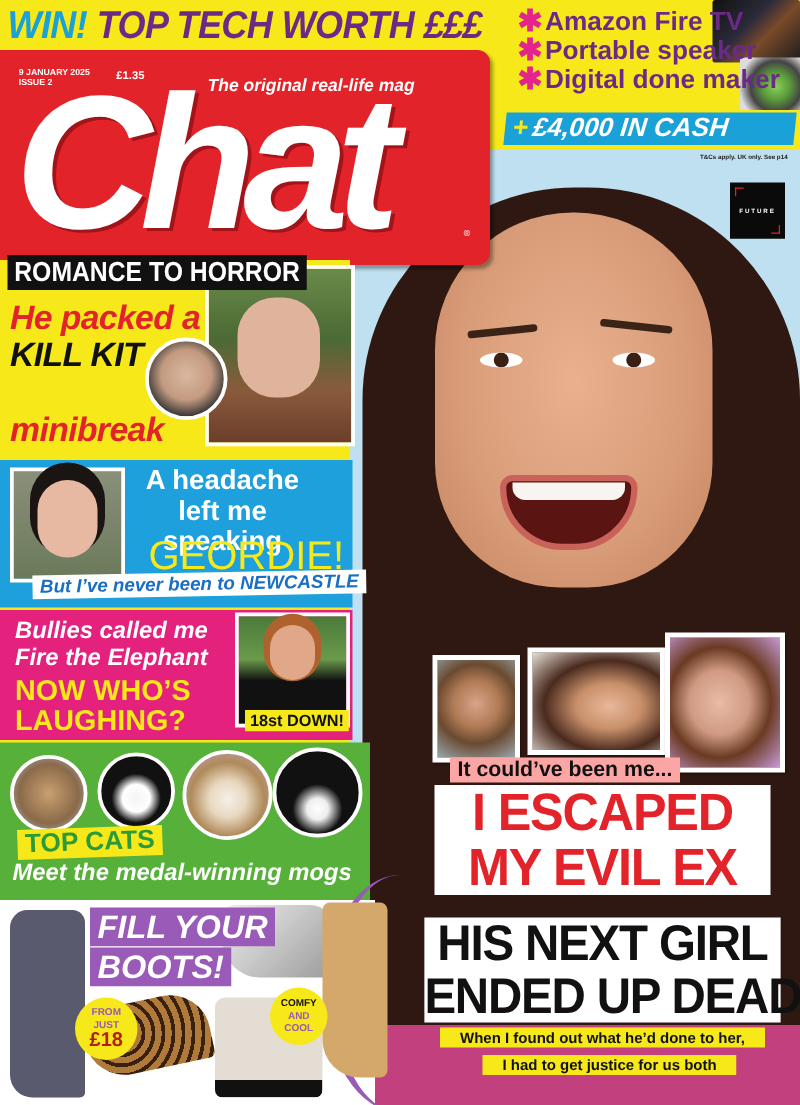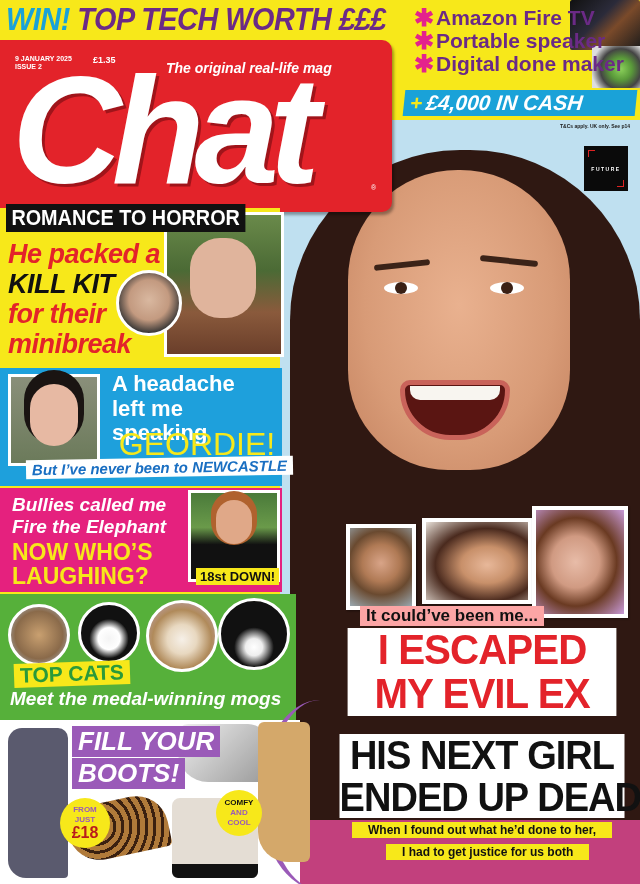--- a/index.html
+++ b/index.html
@@ -50,21 +50,21 @@
   .s1-head{position:absolute;left:6px;top:204px;background:#111;color:#fff;font-weight:900;font-size:22px;padding:1px 6px;white-space:nowrap;transform:scaleX(.9);transform-origin:left}
   .s1-l{position:absolute;left:8px;font-weight:900;font-style:italic;font-size:27px;line-height:29px;white-space:nowrap;letter-spacing:-.5px}
   .s1-photo{position:absolute;left:164px;top:212px;width:120px;height:145px;background:linear-gradient(180deg,#6a8a4a 0,#4b6a35 40%,#8a5a3c 70%,#6a3e2a 100%);border:3px solid #fff}
   .s1-face{position:absolute;left:190px;top:238px;width:66px;height:80px;border-radius:30px;background:#e0b49c}
   .s1-circle{position:absolute;left:116px;top:270px;width:66px;height:66px;border-radius:50%;background:radial-gradient(circle at 50% 45%,#d9b8a0 0,#c39a80 45%,#333 75%);border:3px solid #fff}
 
   
   .s2{position:absolute;left:0;top:368px;width:282px;height:118px;background:#1ea0dc}
   .s2-photo{position:absolute;left:8px;top:374px;width:92px;height:92px;background:linear-gradient(180deg,#8a8f7a 0,#6b7a5a 100%);border:3px solid #fff}
   .s2-face{position:absolute;left:30px;top:384px;width:48px;height:62px;border-radius:24px;background:#e7b9a3;box-shadow:0 -8px 0 6px #1a1412}
-  .s2-text{position:absolute;left:112px;width:172px;font-weight:700;color:#fff;font-size:22px;line-height:24px}
+  .s2-text{position:absolute;left:92px;width:172px;text-align:center;font-weight:700;color:#fff;font-size:22px;line-height:24px}
   .s2-geo{position:absolute;left:112px;top:426px;width:170px;text-align:center;font-weight:400;color:#f7e81a;font-size:32px}
   .s2-sub{position:absolute;left:26px;top:458px;background:#fff;color:#1a6fc2;font-weight:900;font-style:italic;font-size:15px;padding:1px 6px;white-space:nowrap;transform:rotate(-1deg)}
 
   
   .s3{position:absolute;left:0;top:488px;width:282px;height:104px;background:#e5217e}
   .s3-l{position:absolute;left:12px;font-weight:700;font-style:italic;color:#fff;font-size:19px;line-height:21px;white-space:nowrap}
   .s3-big{position:absolute;left:12px;font-weight:900;color:#f7e81a;font-size:23px;line-height:24px;white-space:nowrap}
   .s3-photo{position:absolute;left:188px;top:490px;width:92px;height:92px;background:linear-gradient(180deg,#4a7a3a 0,#6a9a4a 40%,#111 60%,#111 100%);border:3px solid #fff}
   .s3-face{position:absolute;left:216px;top:500px;width:36px;height:44px;border-radius:18px;background:#e0a888;box-shadow:0 -4px 0 5px #b0622e}
   .s3-badge{position:absolute;left:196px;top:568px;background:#f7e81a;color:#111;font-weight:900;font-size:13px;padding:1px 4px;white-space:nowrap}
@@ -140,21 +140,20 @@
   <div class="reg">®</div>
   <div class="future">FUTURE</div>
 
   <div class="s1"></div>
   <div class="s1-photo"></div>
   <div class="s1-face"></div>
   <div class="s1-circle"></div>
   <div class="s1-head">ROMANCE TO HORROR</div>
   <div class="s1-l" style="top:240px;color:#e3232a">He packed a</div>
   <div class="s1-l" style="top:270px;color:#111">KILL KIT</div>
-  <div class="s1-l" style="top:300px;color:#e3232a">for their</div>
   <div class="s1-l" style="top:330px;color:#e3232a">minibreak</div>
 
   <div class="s2"></div>
   <div class="s2-photo"></div>
   <div class="s2-face"></div>
   <div class="s2-text" style="top:372px">A headache</div>
   <div class="s2-text" style="top:397px">left me speaking</div>
   <div class="s2-geo">GEORDIE!</div>
   <div class="s2-sub">But I’ve never been to NEWCASTLE</div>
 

